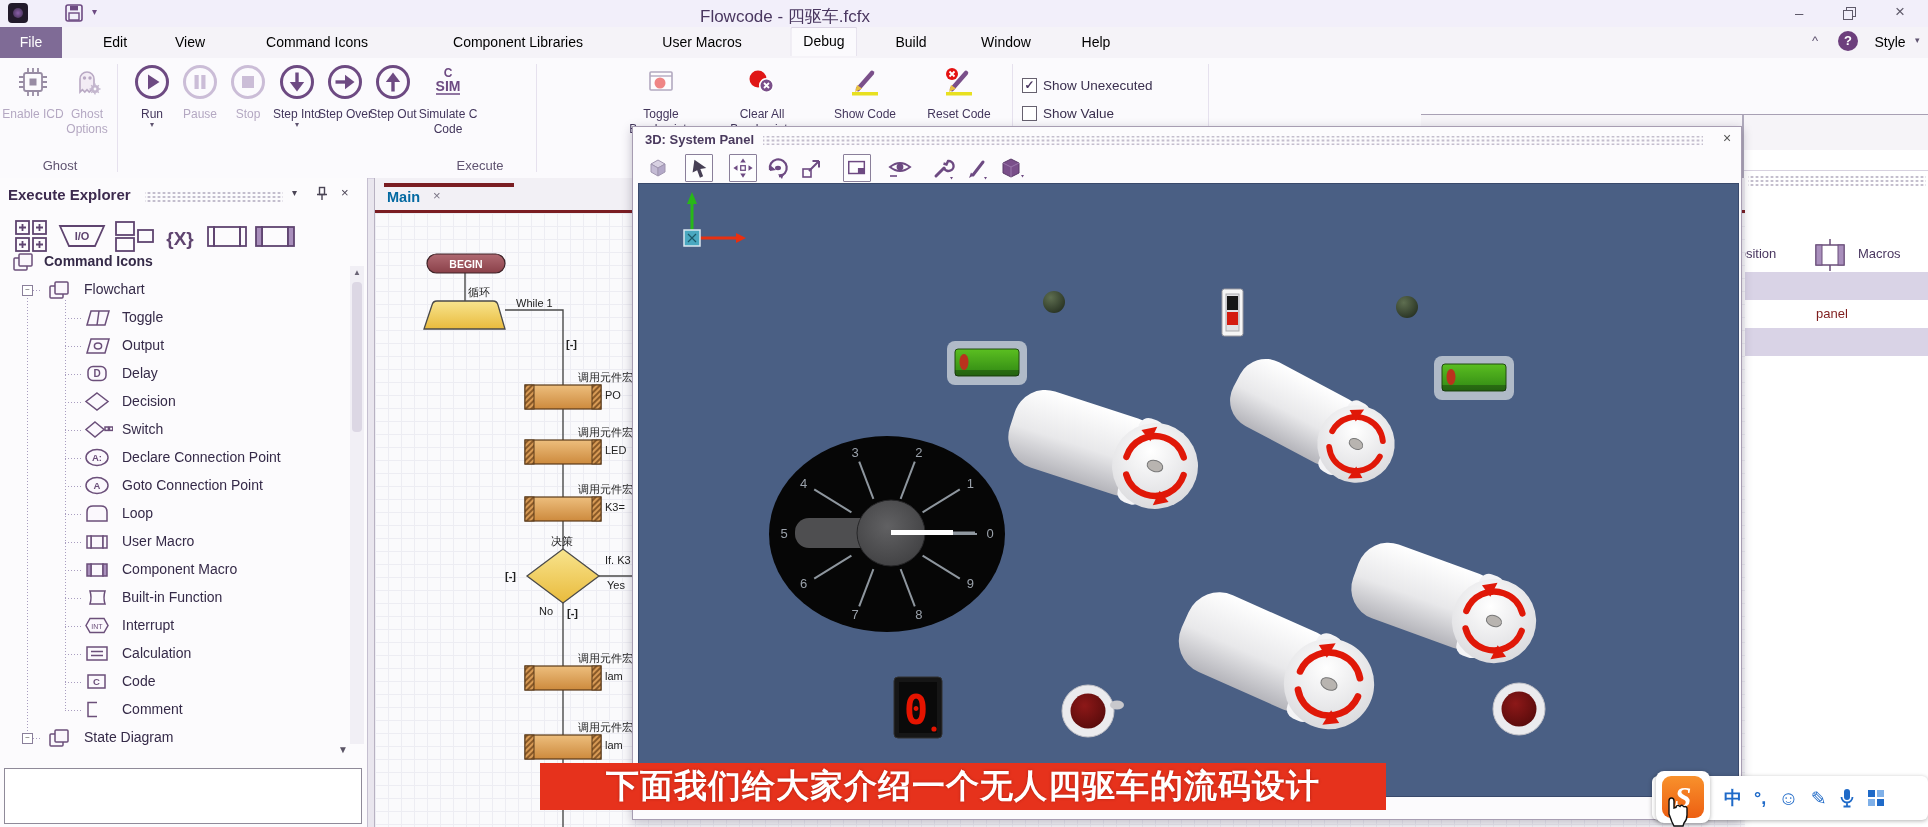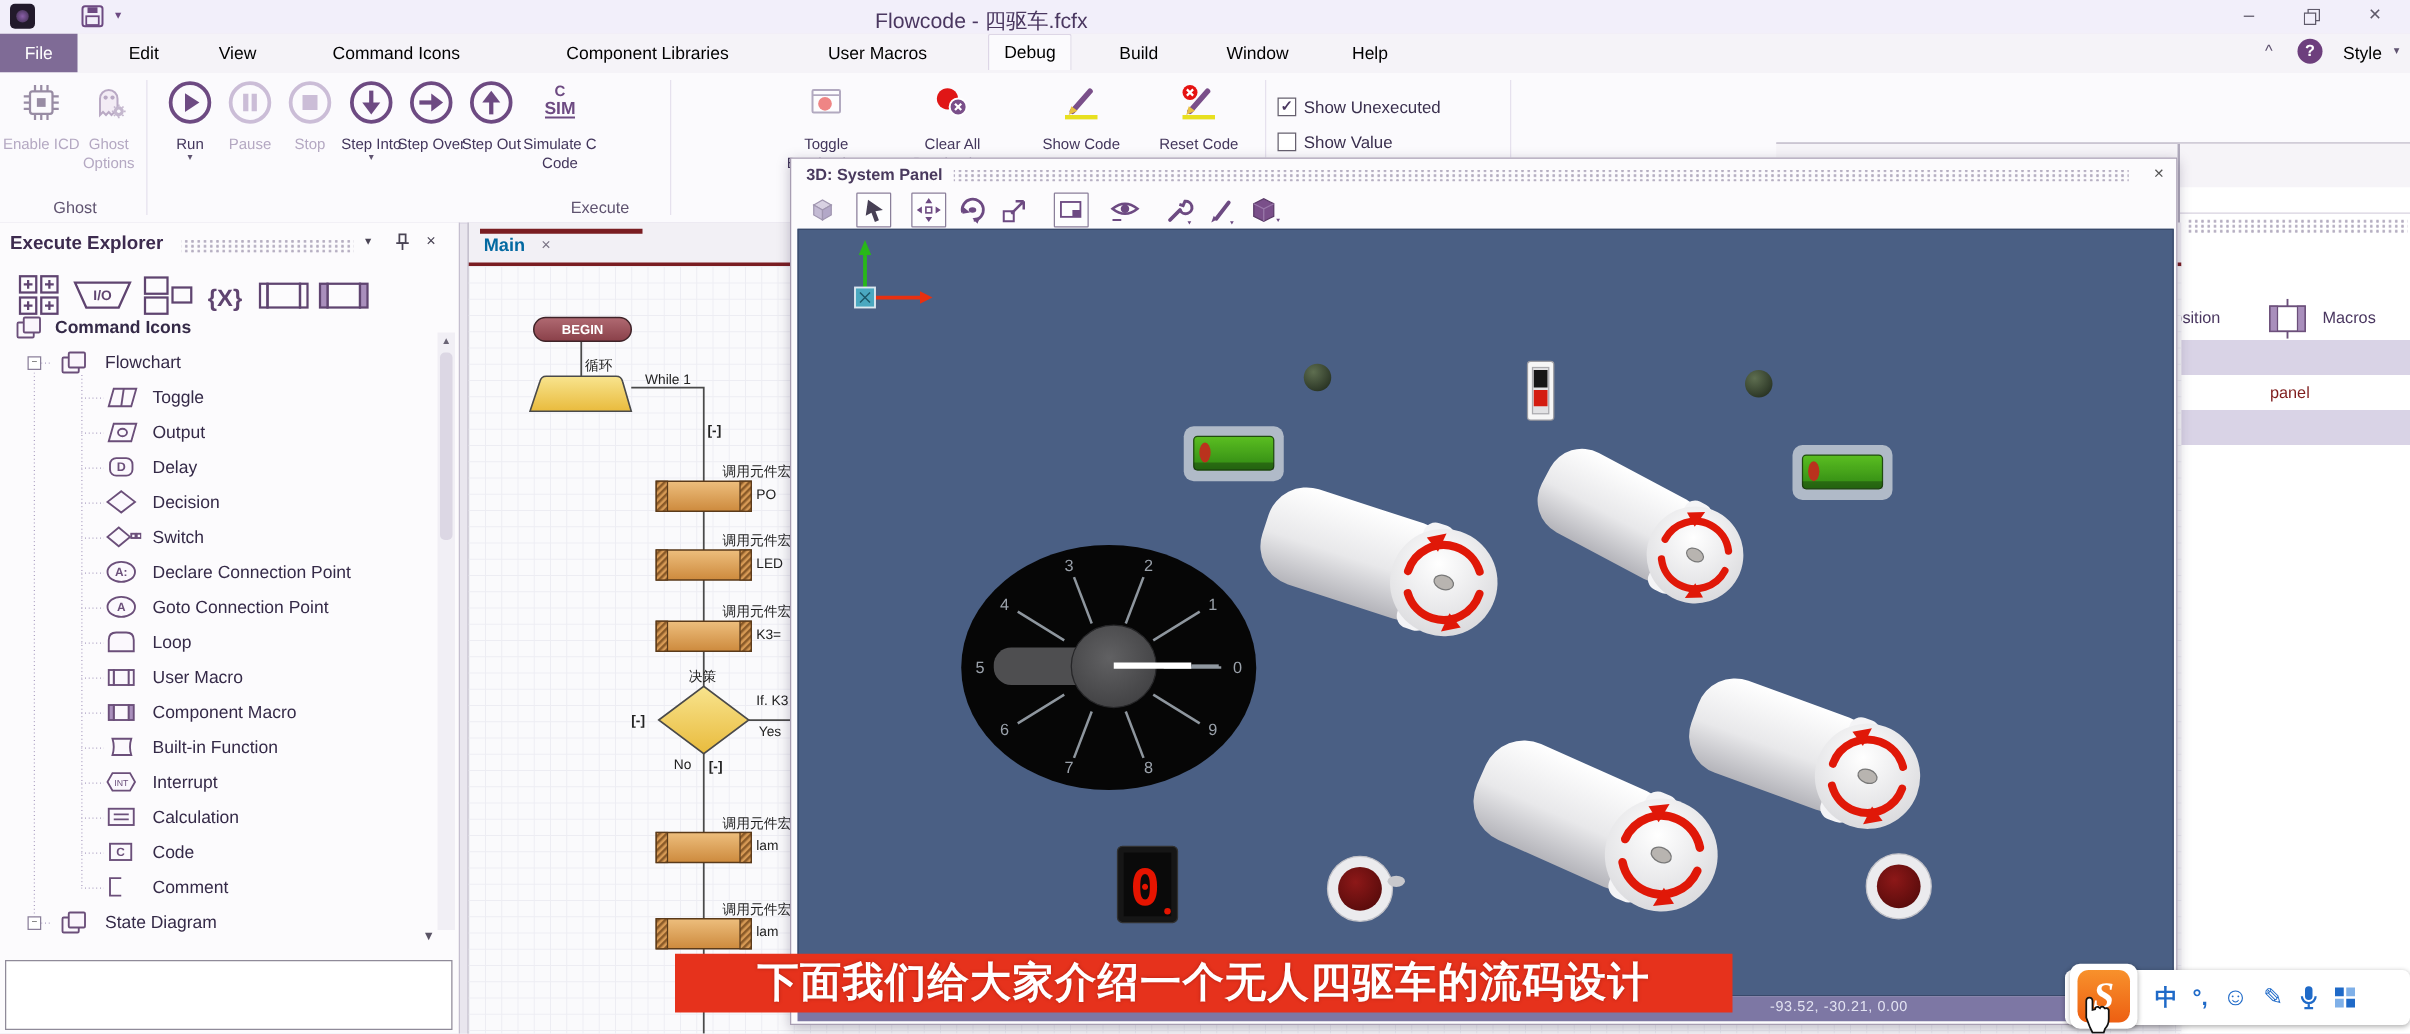--- a/index.html
+++ b/index.html
@@ -786,23 +786,20 @@
         <circle cx="449" cy="527" r="26" fill="#ebebee" stroke="#c2c2c8"></circle>
         <circle cx="449" cy="527" r="17.5" fill="url(#rPot)"></circle>
         <ellipse cx="478" cy="521" rx="7" ry="4.5" fill="#c8c8cc"></ellipse>
       </g>
       <g>
         <circle cx="880" cy="525" r="26" fill="#ebebee" stroke="#c2c2c8"></circle>
         <circle cx="880" cy="525" r="17.5" fill="url(#rPot)"></circle>
       </g>
     </svg>
   </div>
-  <div id="p3d-status">
-    <span>-93.52, -30.21, 0.00</span>
-  </div>
 </div>
 
 <div id="banner" class="abs">
   <span>下面我们给大家介绍一个无人四驱车的流码设计</span>
 </div>
 
 <div id="imebar" class="abs">
   <span class="imeico">中</span>
   <span class="imeico">°,</span>
   <span class="imeico" style="font-weight:normal;font-size:20px">☺</span>

